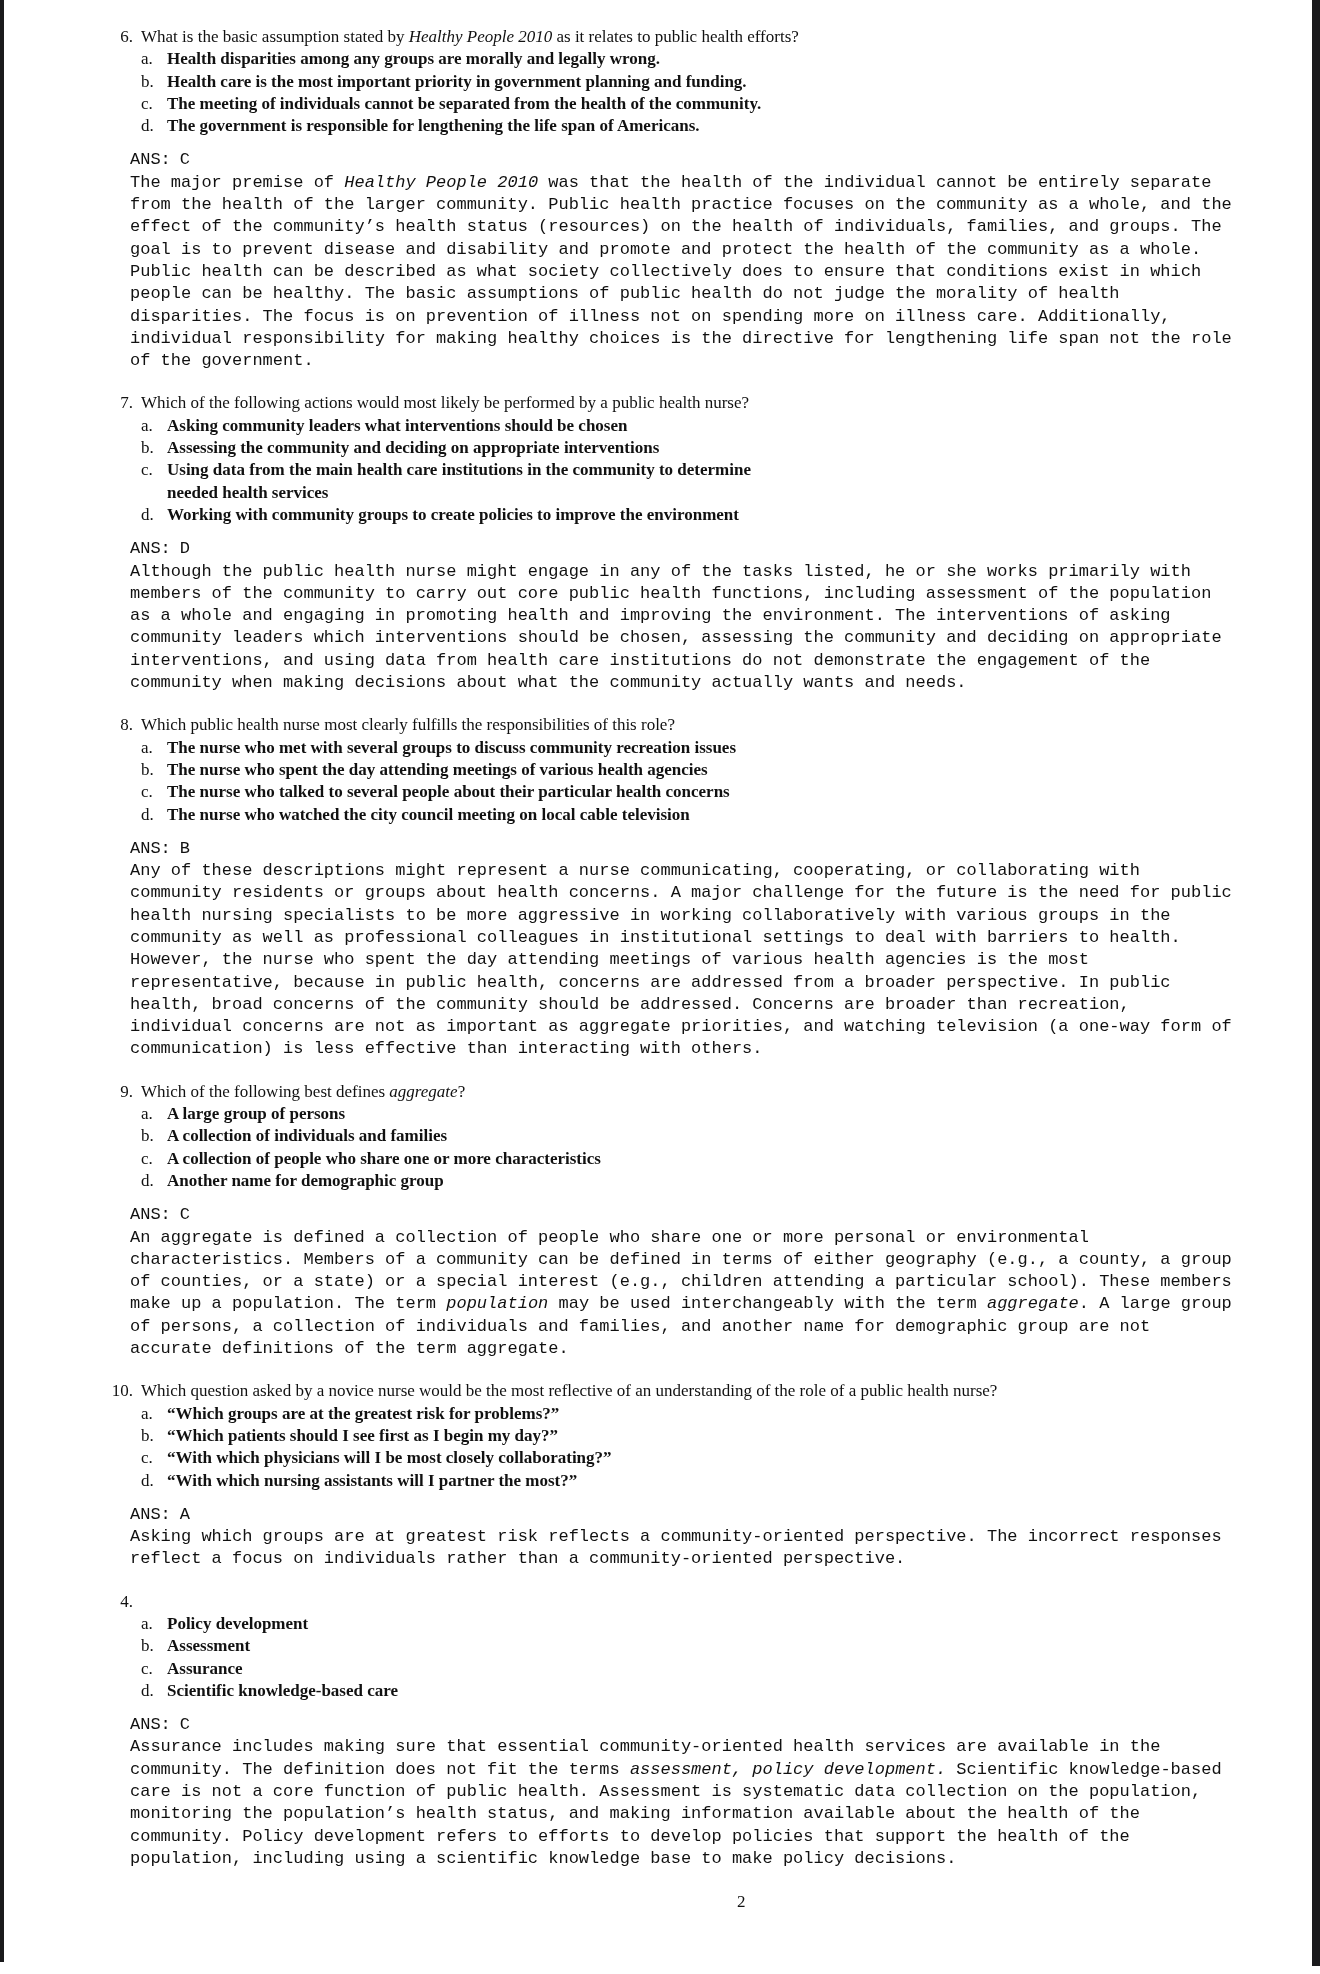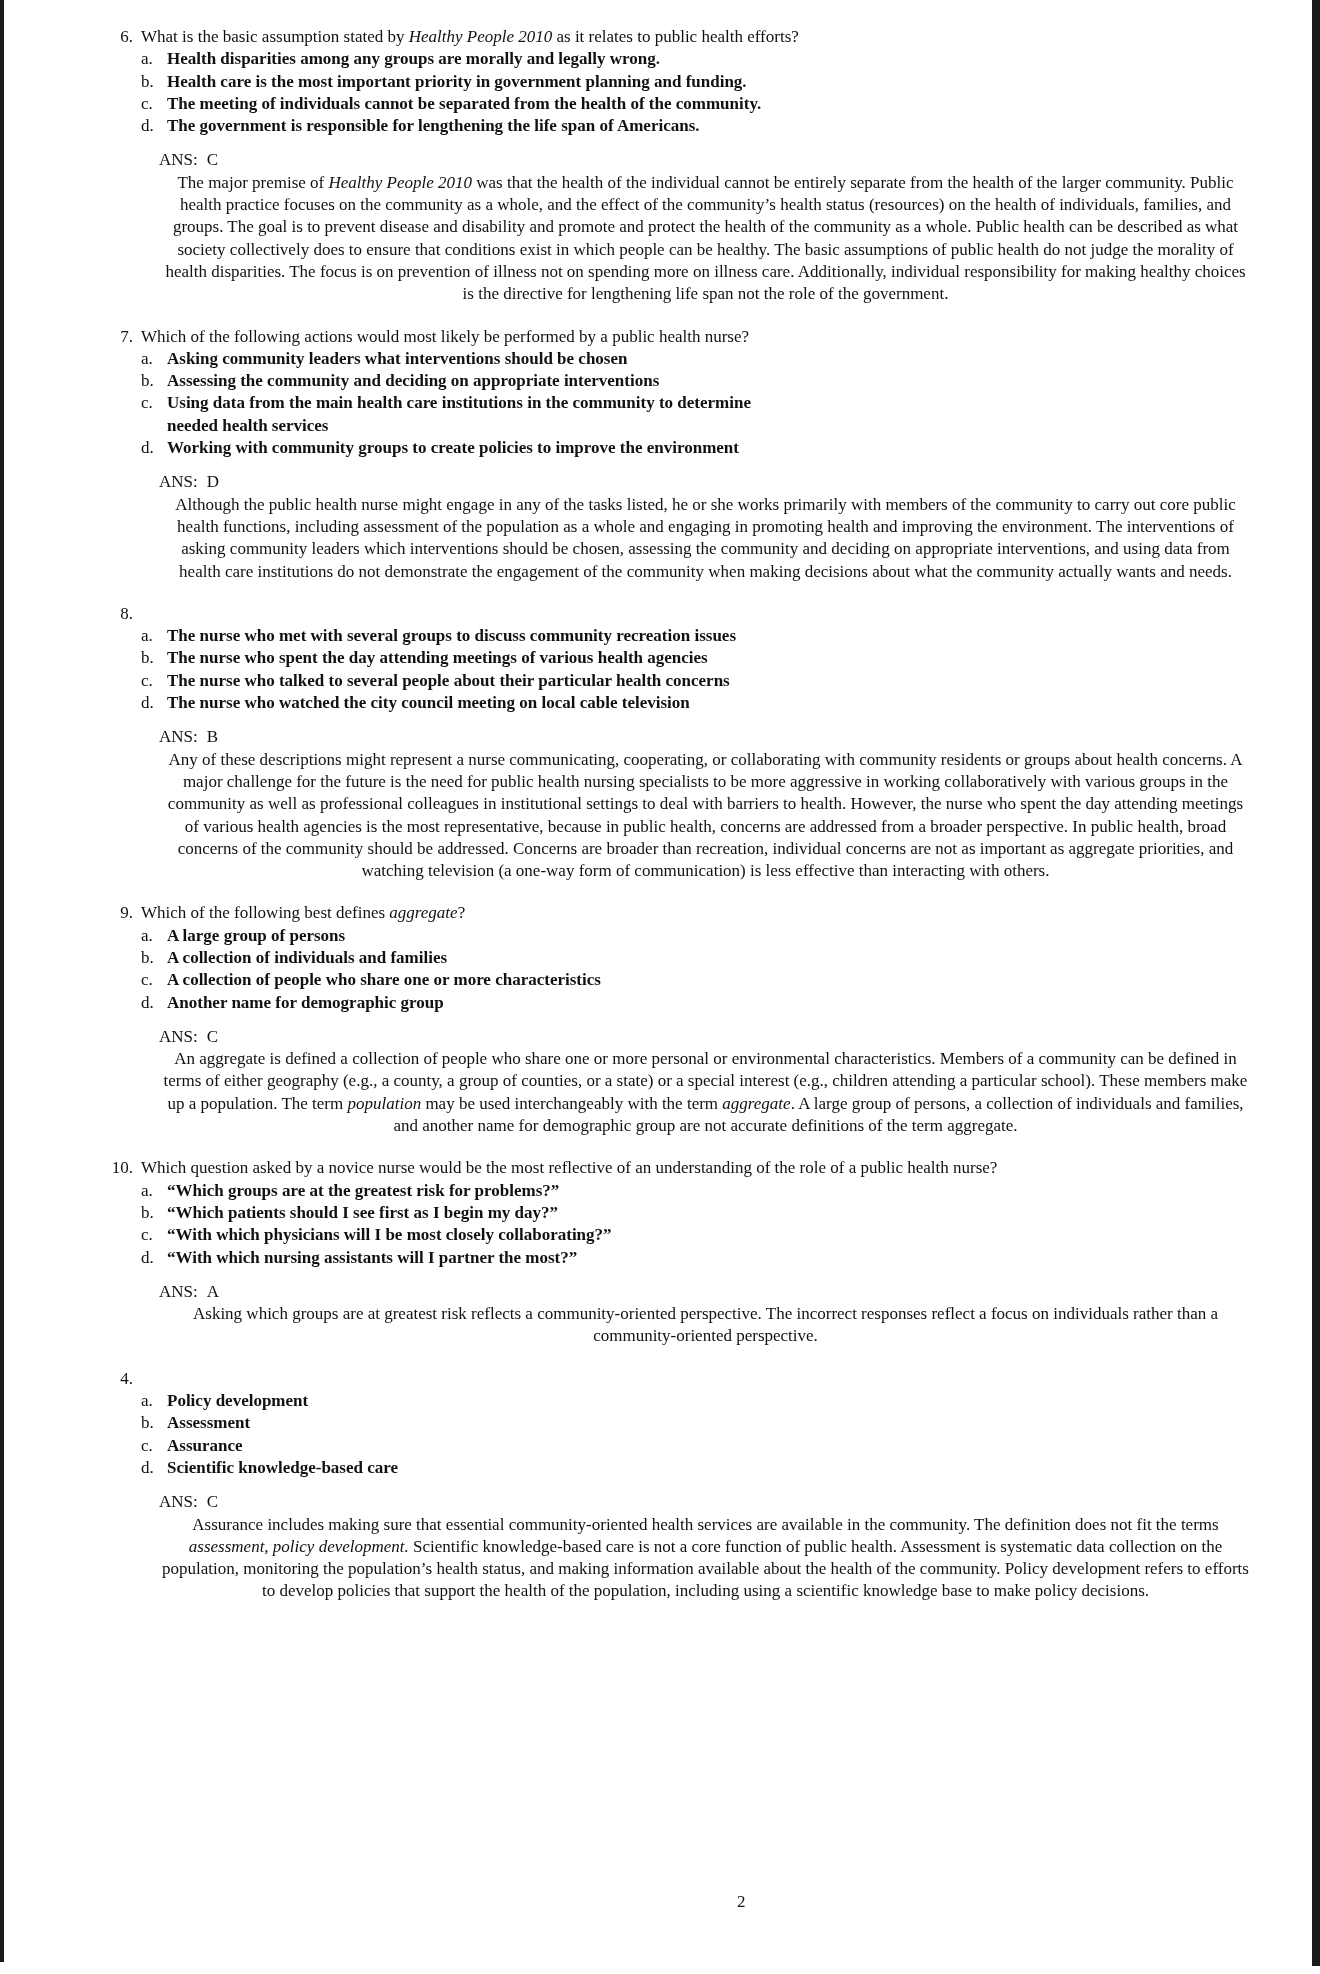--- a/index.html
+++ b/index.html
@@ -18,24 +18,24 @@
   .it { font-style:italic; }
   .question { }
   .question + .question { margin-top:20px; }
   .q-row { display:flex; }
   .q-num { flex:none; width:33px; text-align:right; }
   .q-text { margin-left:8px; max-width:1100px;text-align:center; }
   .opt { display:flex; margin-left:41px; }
   .opt-letter { flex:none; width:26px; }
   .opt-text { max-width:688px;font-weight:bold; }
   .opt-line2 { display:block; }
-  .ans-block { margin-left:59px; margin-top:12px; }
+  .ans-block { margin-left:30px; margin-top:12px;font-family:Liberation Mono, monospace; }
   .ans-line { }
   .ans-val { margin-left:9px; }
-  .rationale { max-width:1110px;text-align:center; }
+  .rationale { max-width:1110px; }
   .page-number { position:absolute; left:737px; top:1891px; }
 </style>
 </head>
 <body>
 
 <div class="edge-left"></div>
 <div class="edge-right"></div>
 
 <div class="content">
 
@@ -89,20 +89,21 @@
     </div>
     <div class="ans-block">
       <div class="ans-line"><span>ANS:</span><span class="ans-val">D</span></div>
       <div class="rationale"><span>Although the public health nurse might engage in any of the tasks listed, he or she works primarily with members of the community to carry out core public health functions, including assessment of the population as a whole and engaging in promoting health and improving the environment. The interventions of asking community leaders which interventions should be chosen, assessing the community and deciding on appropriate interventions, and using data from health care institutions do not demonstrate the engagement of the community when making decisions about what the community actually wants and needs.</span><span class="it"></span><span></span><span class="it"></span><span></span></div>
     </div>
   </section>
 
   <section class="question">
     <div class="q-row">
       <span class="q-num">8.</span>
+      <div class="q-text"><span>Which public health nurse most clearly fulfills the responsibilities of this role?</span><span class="it"></span><span></span></div>
     </div>
     <div class="opt">
       <span class="opt-letter">a.</span>
       <span class="opt-text"><span>The nurse who met with several groups to discuss community recreation issues</span></span>
     </div>
     <div class="opt">
       <span class="opt-letter">b.</span>
       <span class="opt-text"><span>The nurse who spent the day attending meetings of various health agencies</span></span>
     </div>
     <div class="opt">

